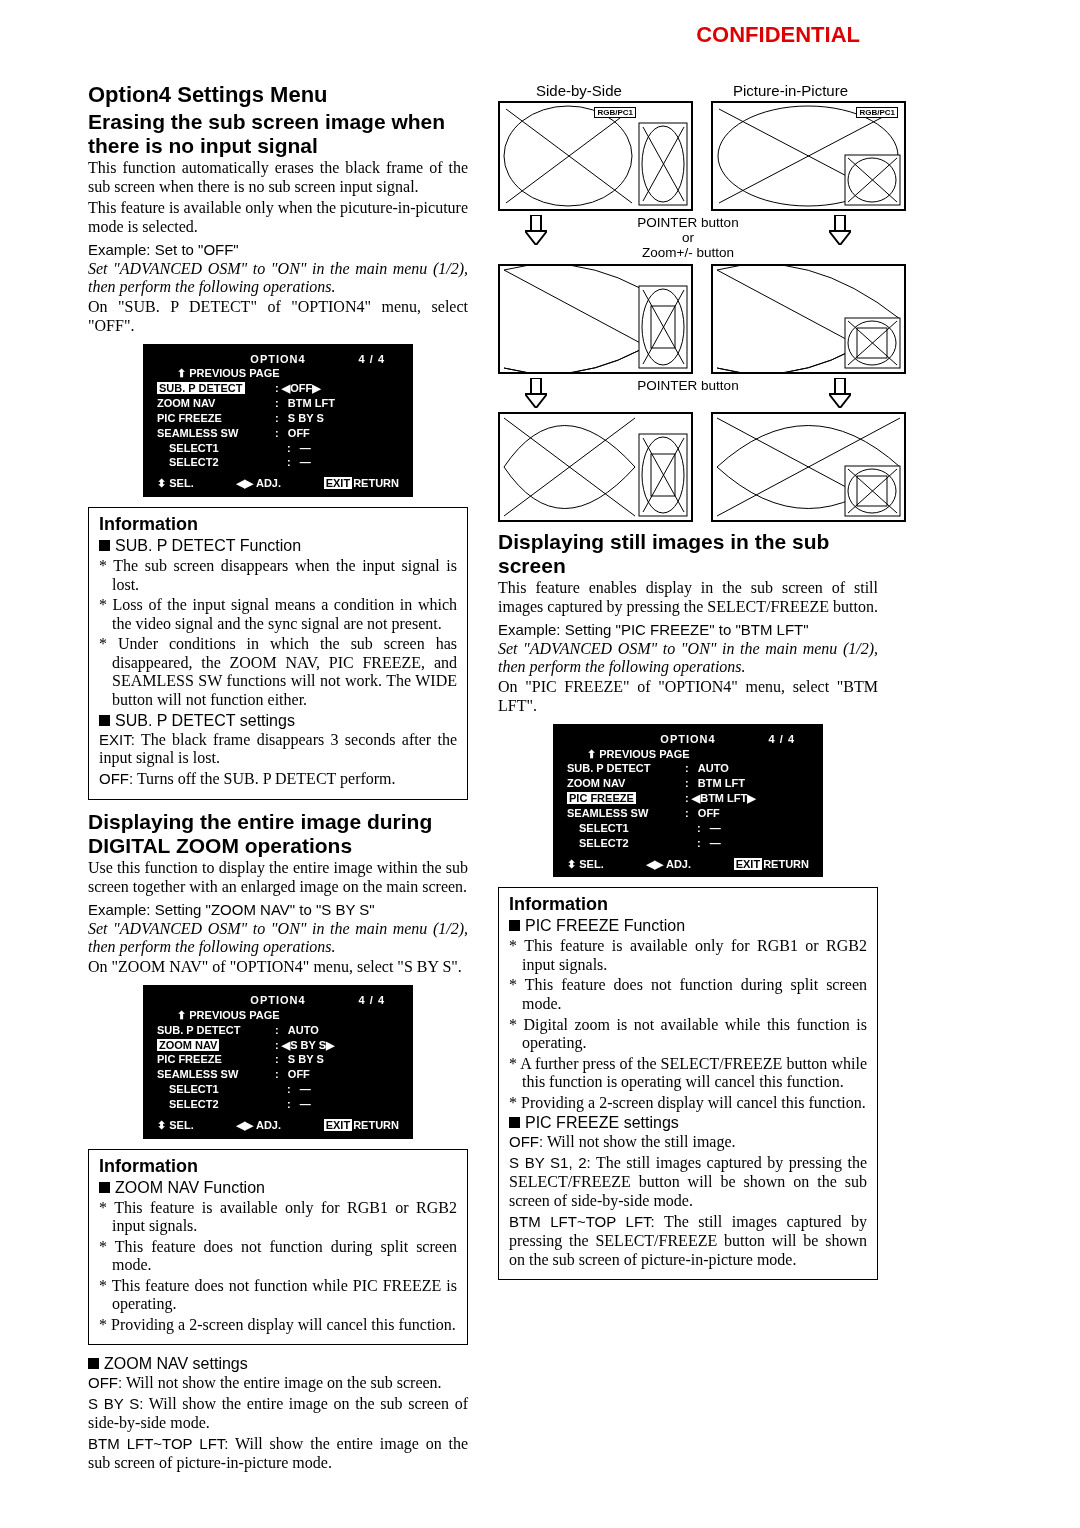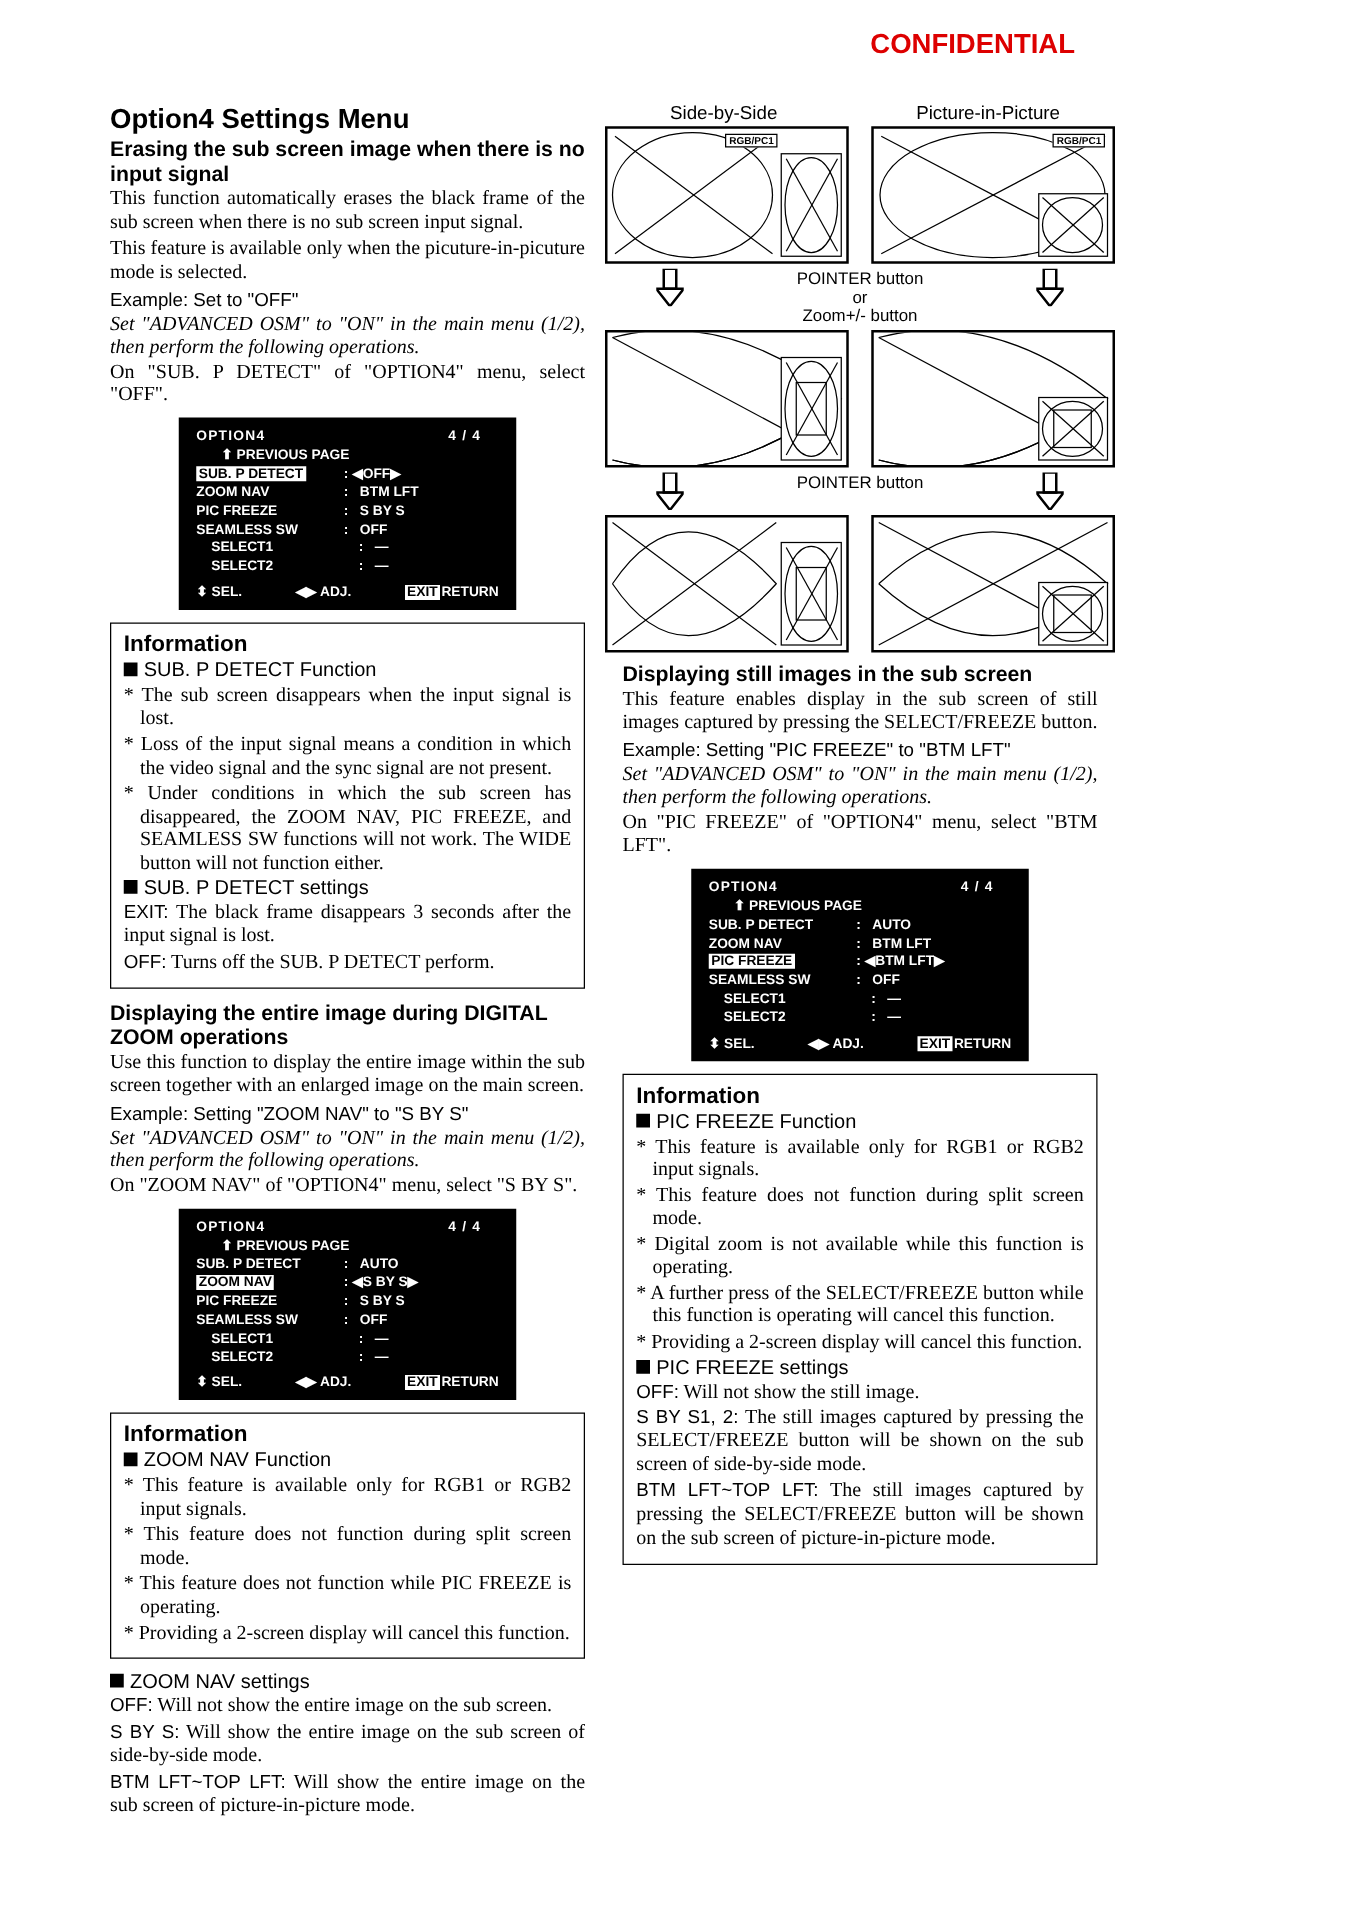--- a/index.html
+++ b/index.html
@@ -1,46 +1,46 @@
 <!DOCTYPE html>
 <html><head>
 <meta charset="utf-8">
 <style>
 body{margin:0;font-family:"Times New Roman",serif;background:#fff;color:#000;font-size:16px}
 .page{width:948px;height:1528px;position:relative;box-sizing:border-box;padding:30px 70px 20px 88px}
 .confidential{position:absolute;top:22px;right:88px;color:#d00;font-family:Arial,sans-serif;font-size:22px;font-weight:bold}
 .cols{column-count:2;column-gap:30px;column-fill:auto;height:1398px;padding-top:52px}
 .nb{break-inside:avoid}
 h1{font-family:Arial,sans-serif;font-weight:900;font-size:22px;margin:0 0 2px 0}
-h2{font-family:Arial,sans-serif;font-weight:bold;font-size:17px;margin:2px 0 1px 0;line-height:1.15}
+h2{font-family:Arial,sans-serif;font-weight:bold;font-size:21px;margin:2px 0 1px 0;line-height:1.15}
 .body{text-align:justify;margin:0 0 2px 0;line-height:1.18}
 .ex{font-family:Arial,sans-serif;font-size:15px;margin:4px 0 2px 0}
 .it{font-style:italic;text-align:justify;margin:0 0 2px 0}
 .osd{background:#000;color:#fff;font-family:Arial,sans-serif;font-size:11px;font-weight:bold;width:270px;margin:8px auto 10px auto;padding:8px 14px 6px 14px;box-sizing:border-box;line-height:1.35}
 .osd .tit{text-align:center;letter-spacing:1px}
-.osd .pg{position:relative;text-align:left}
+.osd .pg{position:relative;text-align:center}
 .osd .row{display:flex}
 .osd .row .l{width:118px}
 .osd .row .r{flex:1}
 .osd .nav{margin-top:6px;display:flex;justify-content:space-between}
 .osd .hl{background:#fff;color:#000;padding:0 2px}
 .osd .exit{background:#fff;color:#000;padding:0 2px;margin-right:1px}
 .infobox{border:1px solid #000;padding:6px 10px 8px 10px;margin:6px 0 10px 0}
 .infoh{font-family:Arial,sans-serif;font-weight:900;font-size:18px;margin:0}
 .sub{font-family:Arial,sans-serif;font-weight:normal;font-size:16px;margin:2px 0 1px 0}
 .sq{display:inline-block;width:11px;height:11px;background:#000;margin-right:5px;vertical-align:0}
 .star{text-align:justify;margin:2px 0 2px 0;padding-left:13px;text-indent:-13px;line-height:1.16}
 .lead{font-family:Arial,sans-serif;font-size:15px}
 .footer{position:absolute;bottom:16px;left:0;right:0}
 .footer .dl{position:absolute;left:88px;top:0;color:#c00;font-size:15px;text-decoration:underline}
 .footer .pn{position:absolute;right:88px;top:0;font-size:16px;border:1px solid #000;padding:0 4px}
 .footer .cn{text-align:center;font-size:17px;padding-top:28px}
 .diag{width:100%;margin:4px 0 8px 0}
 .dtop{display:flex;justify-content:space-between;font-family:Arial,sans-serif;font-size:15px;padding:0 30px 2px 38px}
-.drow{display:flex;justify-content:center;gap:18px;margin-bottom:4px}
+.drow{display:flex;gap:18px;margin-bottom:4px}
 .pane{border:2px solid #000;position:relative;box-sizing:border-box}
 .lbl{position:absolute;border:1px solid #000;font-family:Arial,sans-serif;font-size:8px;font-weight:bold;padding:0 2px;background:#fff}
 .between{text-align:center;font-family:Arial,sans-serif;font-size:13.5px;margin:2px 0 4px 0;display:flex;justify-content:center;gap:90px;}
 svg{display:block}
 .pgnum{position:absolute;right:14px;top:0}
 </style>
 </head>
 <body>
 
 <div class="page">

